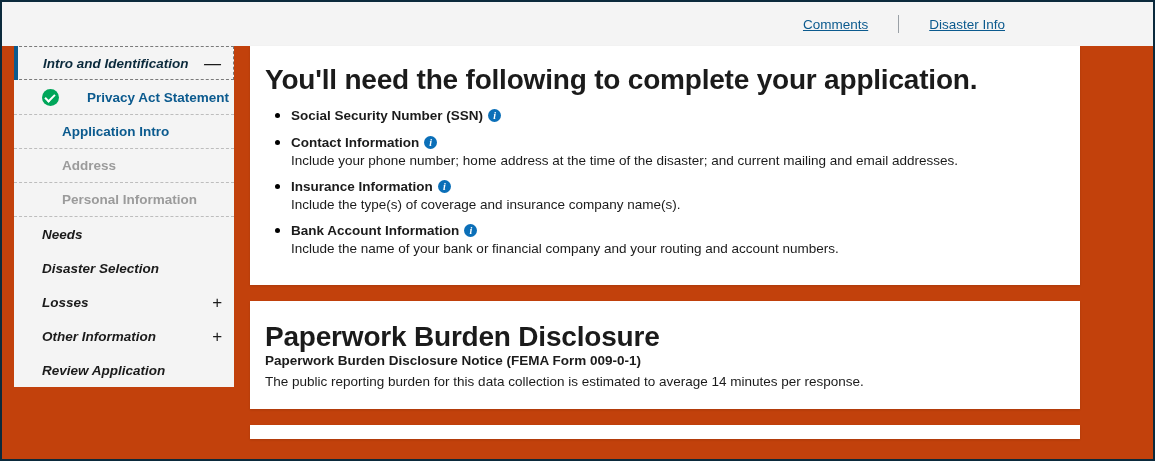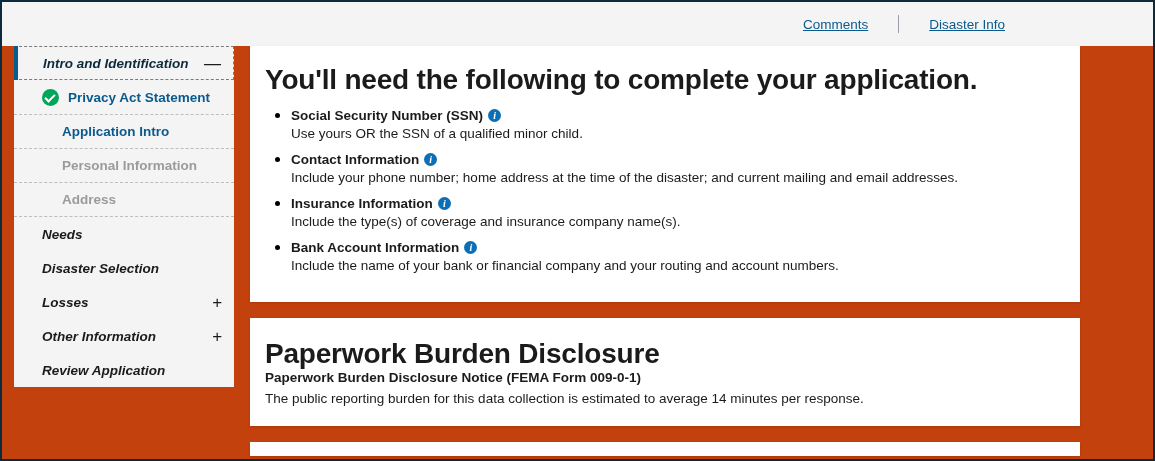--- a/index.html
+++ b/index.html
@@ -97,21 +97,21 @@
     display: flex;
     align-items: center;
     height: 34px;
     box-sizing: border-box;
     padding-left: 28px;
     font-size: 13.5px;
     font-weight: bold;
     cursor: pointer;
     border-top: 1px dashed #bdbdbd;
   }
-  .nav-sub.first { border-top: none; }
+  .nav-sub.first { border-top: none; gap: 19px; }
   .nav-sub.done { color: #0b5a8e; }
   .nav-sub.current { color: #0b5a8e; padding-left: 48px; }
   .nav-sub.disabled { color: #9b9b9b; padding-left: 48px; }
   .check-icon {
     width: 17px;
     height: 17px;
     border-radius: 50%;
     background: #00a65a;
     margin-right: 9px;
     position: relative;
@@ -222,24 +222,24 @@
 
     <div class="sub-list">
       <div class="nav-sub done first">
         <span class="check-icon"></span>
         <span>Privacy Act Statement</span>
       </div>
       <div class="nav-sub current">
         <span>Application Intro</span>
       </div>
       <div class="nav-sub disabled">
+        <span>Address</span>
+      </div>
+      <div class="nav-sub disabled">
         <span>Personal Information</span>
-      </div>
-      <div class="nav-sub disabled">
-        <span>Address</span>
       </div>
     </div>
 
     <div class="nav-primary">
       <span>Needs</span>
       <span class="plusminus"></span>
     </div>
     <div class="nav-primary">
       <span>Disaster Selection</span>
       <span class="plusminus"></span>
@@ -258,21 +258,20 @@
     </div>
   </nav>
 
   <main class="main">
 
     <section class="card">
       <h1>You'll need the following to complete your application.</h1>
       <ul class="req-list">
         <li>
           <span class="li-title">Social Security Number (SSN)</span><span class="info-icon">i</span>
-          <div class="li-desc">Use yours OR the SSN of a qualified minor child.</div>
         </li>
         <li>
           <span class="li-title">Contact Information</span><span class="info-icon">i</span>
           <div class="li-desc">Include your phone number; home address at the time of the disaster; and current mailing and email addresses.</div>
         </li>
         <li>
           <span class="li-title">Insurance Information</span><span class="info-icon">i</span>
           <div class="li-desc">Include the type(s) of coverage and insurance company name(s).</div>
         </li>
         <li>

